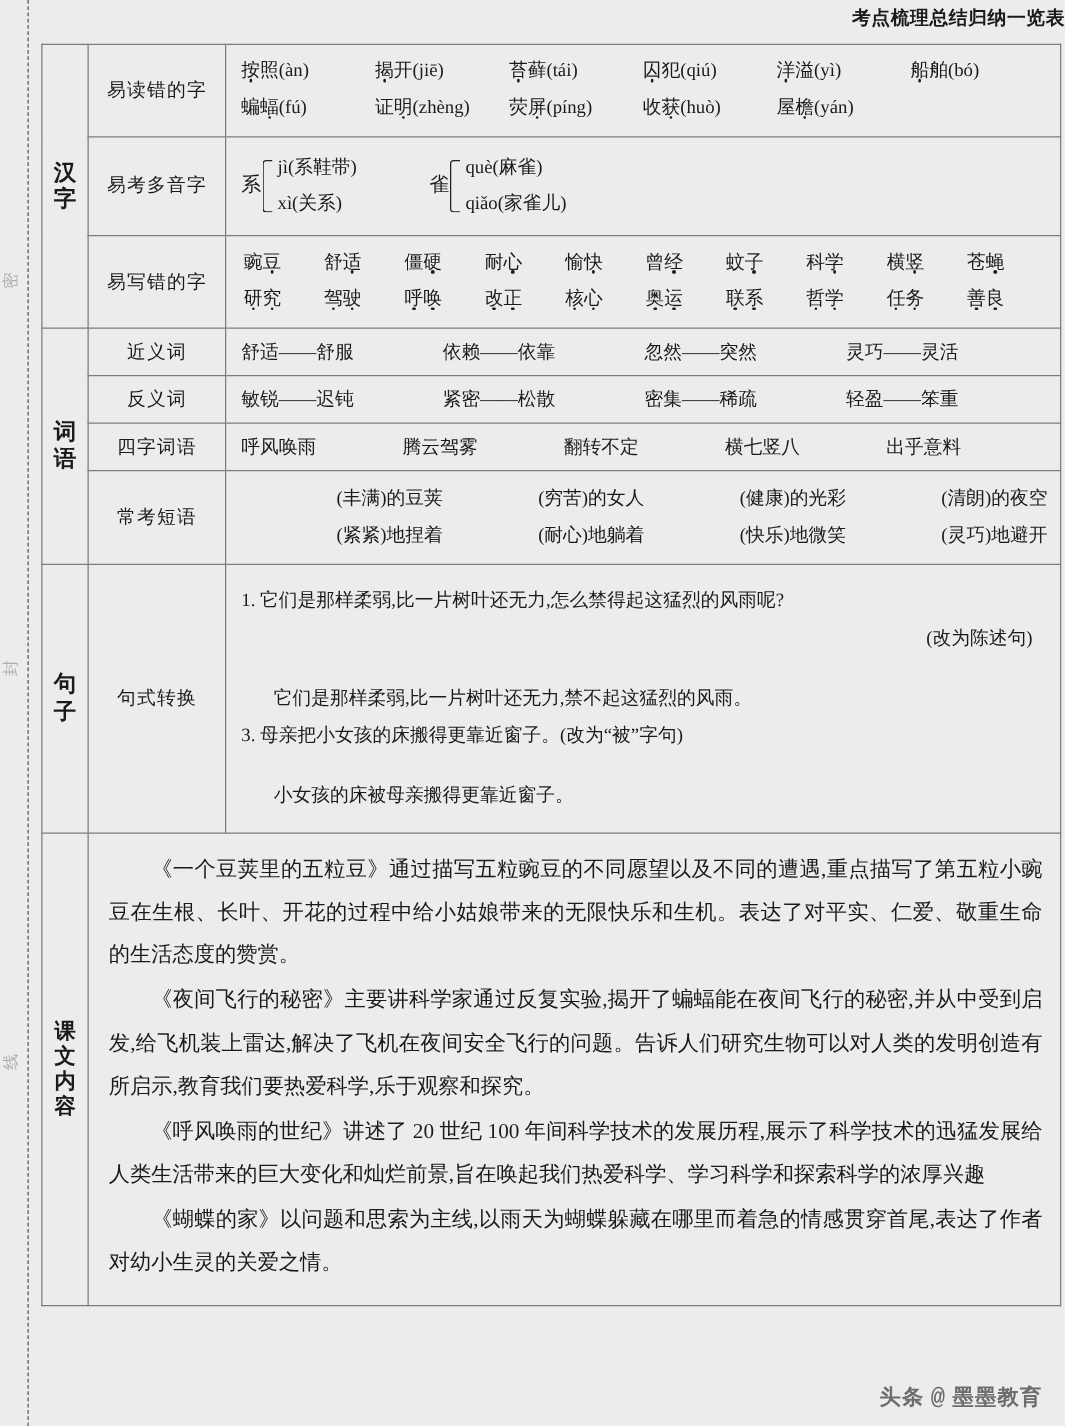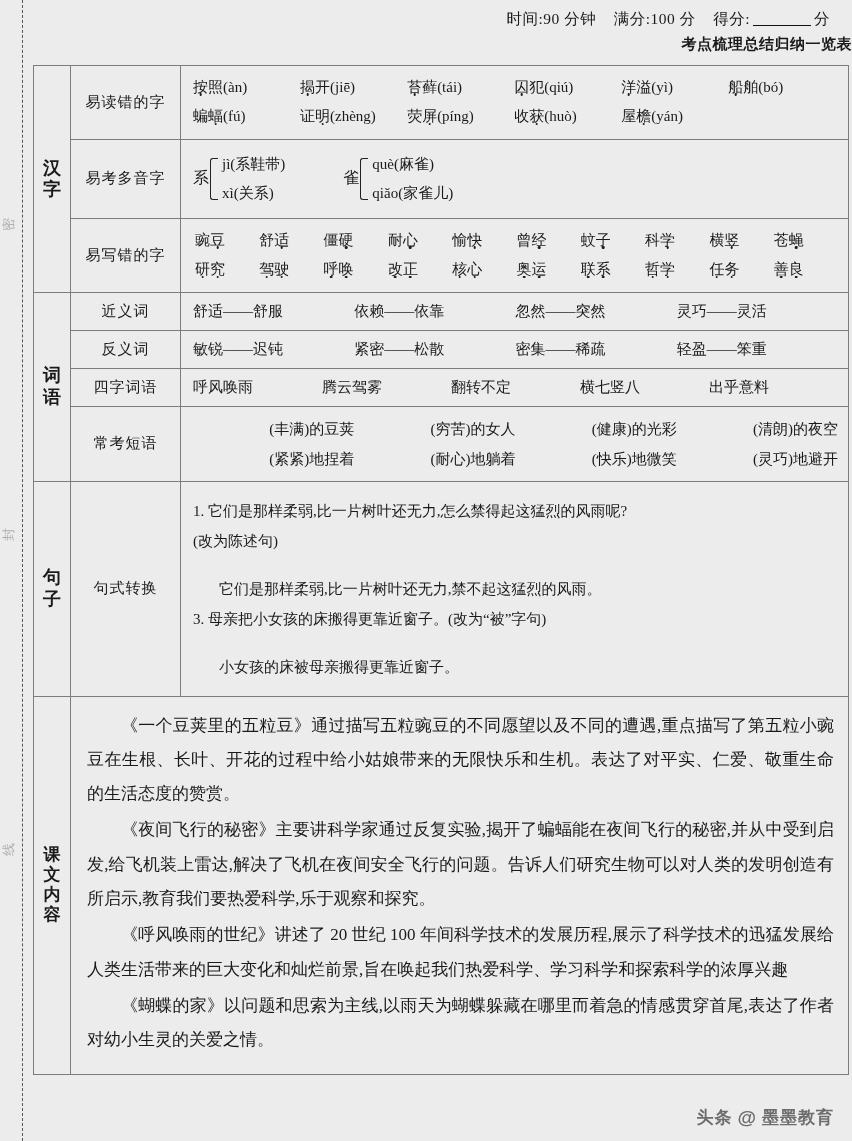--- a/index.html
+++ b/index.html
@@ -100,48 +100,43 @@
   .poly .rows span{display:block;line-height:1.95;white-space:nowrap;}
   
   .rowflex{display:flex;font-size:15px;padding:9px 10px 9px 12px;}
   .rowflex .it{flex:1 1 0;white-space:nowrap;}
   .twoline{display:flex;flex-wrap:wrap;font-size:15px;padding:7px 10px 7px 12px;}
   .twoline .it{width:25%;box-sizing:border-box;line-height:2.0;white-space:nowrap;text-align:right;}
   
   .sent{font-size:15px;padding:14px 14px 14px 12px;line-height:2.0;}
   .sent .q{text-indent:0;}
   .sent .a{padding-left:26px;margin-top:18px;}
-  .sent .tag{display:block;padding-right:8px;}
+  .sent .tag{display:block;text-align:right;padding-right:8px;}
   
   .passage{font-size:17px;line-height:2.02;padding:12px 14px 14px 16px;text-align:justify;}
   .passage p{margin:0 0 2px 0;text-indent:2em;}
   
   .watermark{
     position:absolute;right:18px;bottom:12px;
     font-size:17px;color:#6d6d6d;font-weight:bold;letter-spacing:1px;
     display:flex;align-items:center;gap:5px;
-    font-family:Liberation Sans, sans-serif;
+    font-family:Liberation Mono, monospace;
   }
   .watermark .at{font-size:19px;}
 </style>
 </head>
 <body>
 
 <div class="page">
 
   <div class="cutline"></div>
   <div class="sealmark" style="top:215px">密</div>
   <div class="sealmark" style="top:525px">封</div>
   <div class="sealmark" style="top:840px">线</div>
 
-  <div class="score-line">
-    <span>时间:90 分钟</span>&nbsp;&nbsp;&nbsp;
-    <span>满分:100 分</span>&nbsp;&nbsp;&nbsp;
-    <span>得分:</span><span class="blank"></span><span>分</span>
-  </div>
   <div class="sub-title">考点梳理总结归纳一览表</div>
 
   <table class="sheet">
     <colgroup>
         <col class="col-sec">
         <col class="col-sub">
         <col>
       </colgroup>
     <tbody>
 

